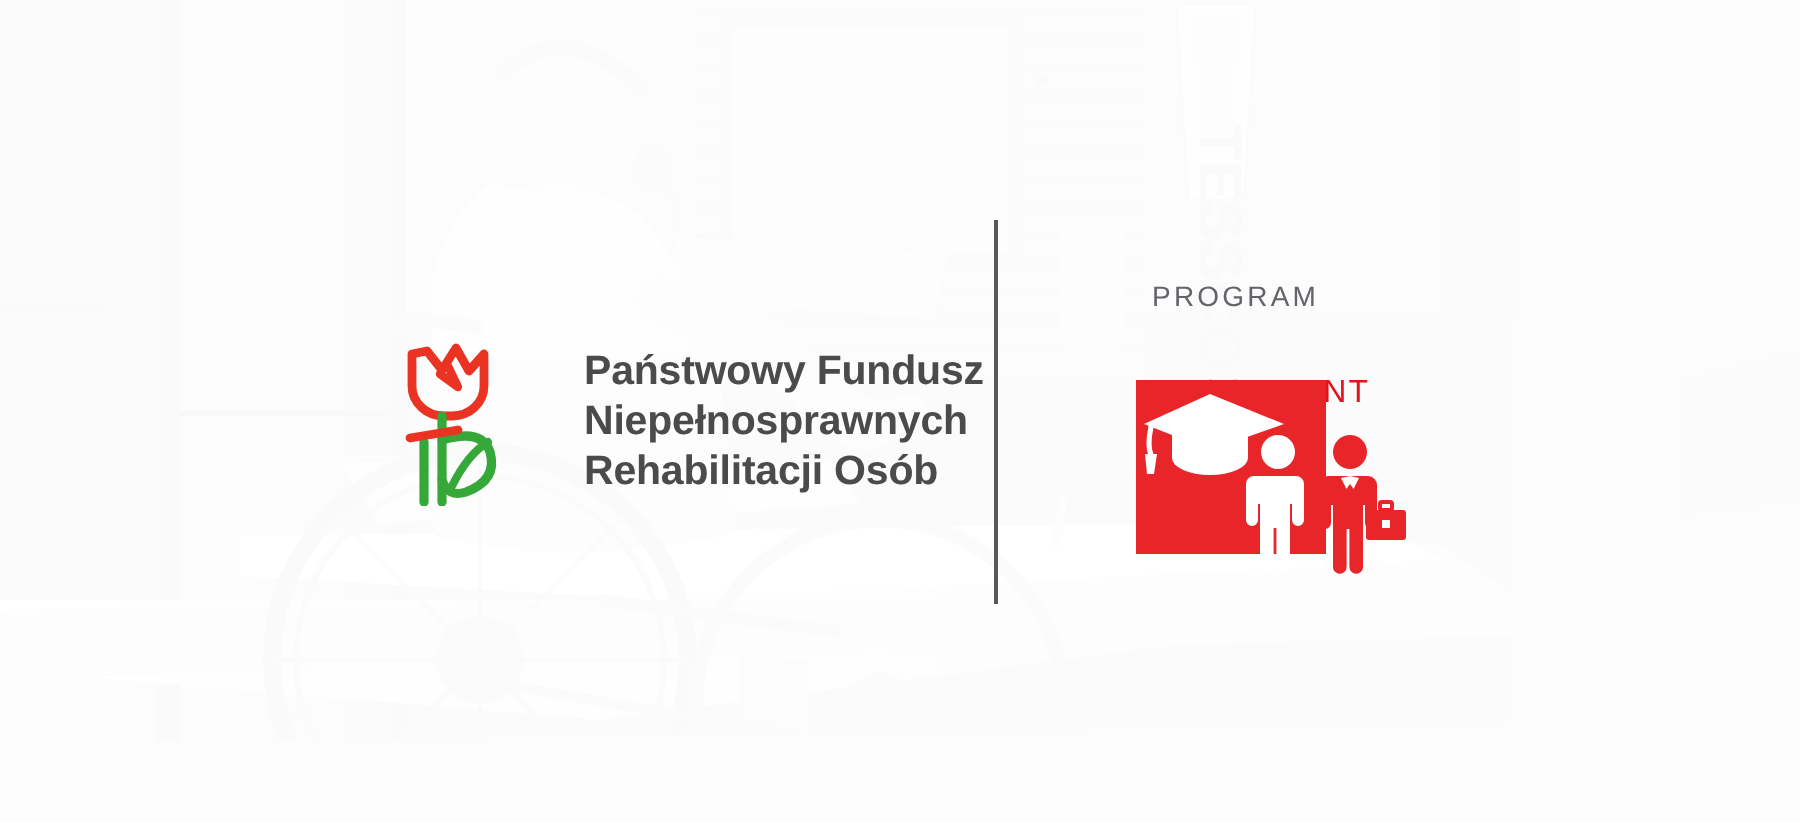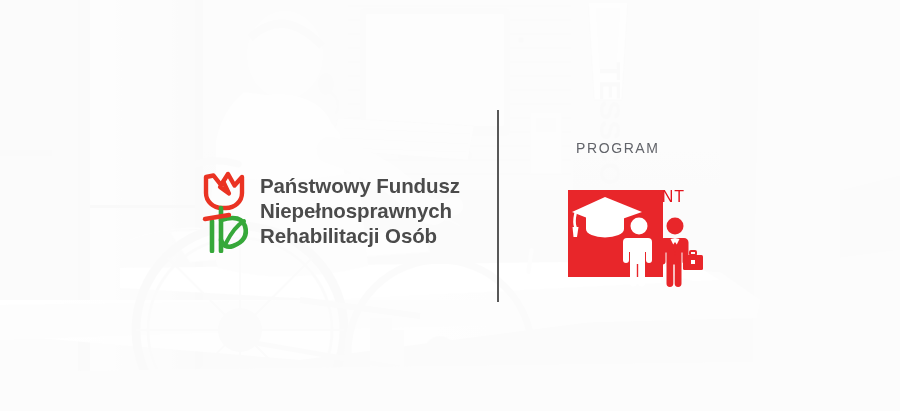--- a/index.html
+++ b/index.html
@@ -65,20 +65,21 @@
     margin-left: 8px;
     padding-top: 16px;
     line-height: 25px;
   }
   #pfron-text div {
     font-size: 20.5px;
     font-weight: 700;
     color: #4b4b4b;
     white-space: nowrap;
     letter-spacing: -0.1px;
+    margin-left: 32px;
   }
 
   
   #divider {
     position: absolute;
     left: 497px;
     top: 110px;
     width: 2px;
     height: 192px;
     background: #585858;

